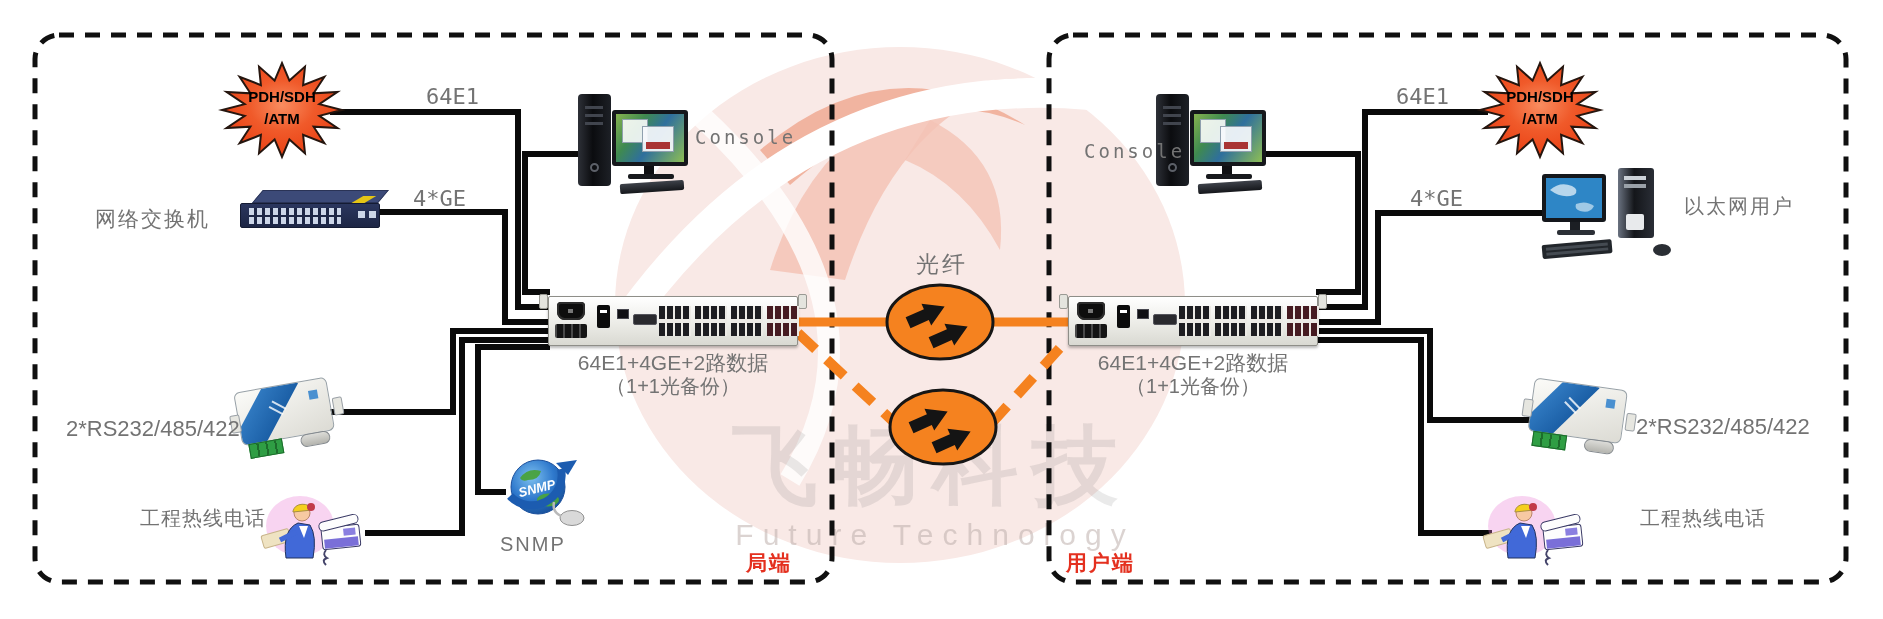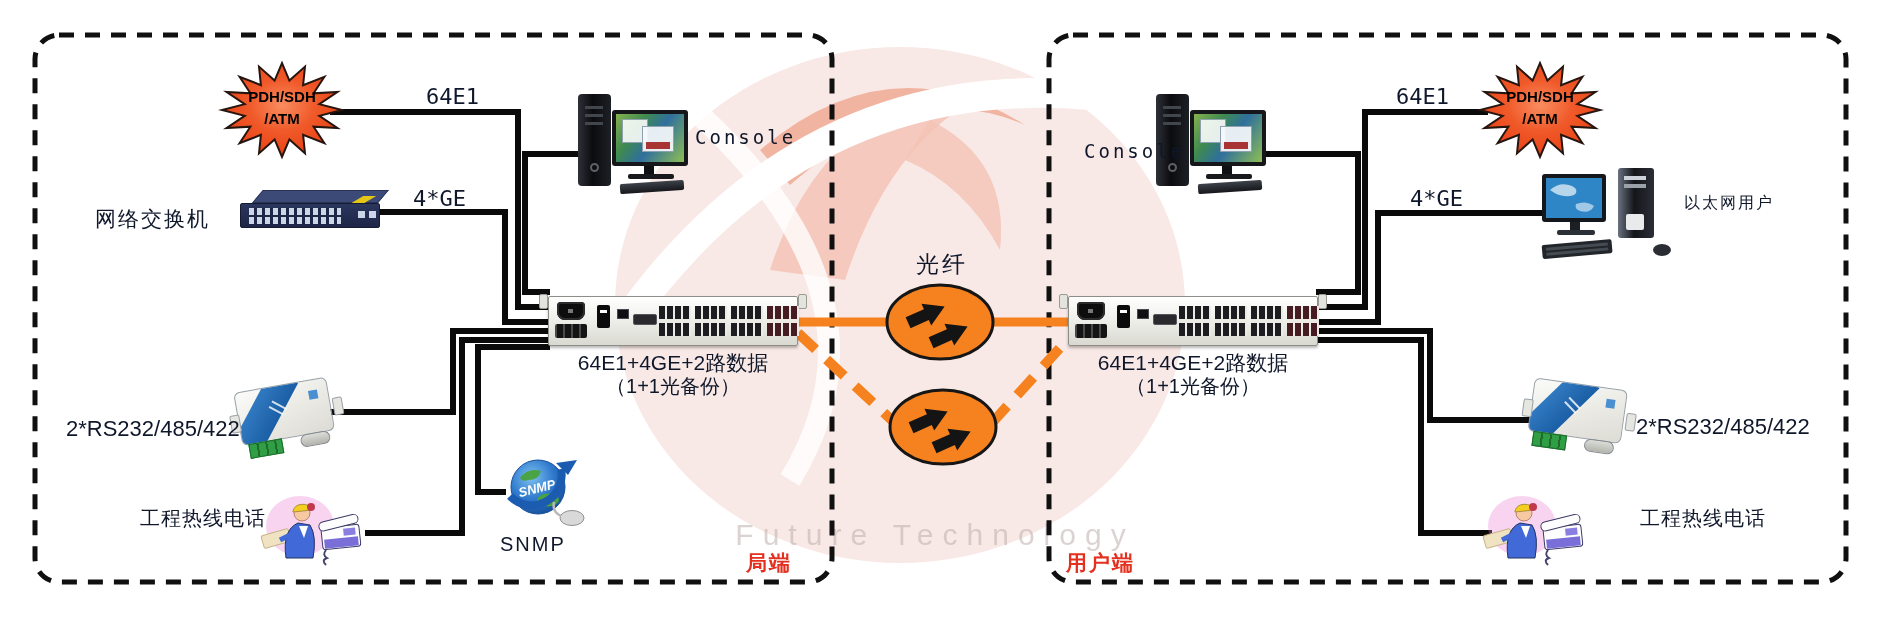--- a/index.html
+++ b/index.html
@@ -1,20 +1,20 @@
 <!DOCTYPE html>
 <html><head>
 <meta charset="utf-8">
 <style>
   html,body{margin:0;padding:0;background:#fff;}
   #stage{position:relative;width:1883px;height:619px;background:#fff;overflow:hidden;
          font-family:"Liberation Sans",sans-serif;color:#111;}
   #stage *{box-sizing:border-box;}
   .abs{position:absolute;}
-  .lbl{position:absolute;white-space:nowrap;color:#0f172a;}
+  .lbl{position:absolute;white-space:nowrap;color:#737373;}
   .mono{font-family:"DejaVu Sans Mono",monospace;}
   .ctr{text-align:center;white-space:nowrap;}
   
   .wm-cn{font-size:86px;font-weight:bold;letter-spacing:14px;color:rgba(90,90,90,.13);}
   .wm-en{font-size:30px;letter-spacing:9px;color:rgba(190,175,172,.55);}
   
   .sbtxt{color:#000000;font-weight:bold;font-size:15px;line-height:22px;}
   
   .zone{color:#e4301f;font-size:21px;font-weight:bold;letter-spacing:2px;}
   
@@ -87,20 +87,21 @@
 <div id="stage">
 
   <svg class="abs" width="1883" height="619" style="left:0;top:0;">
     <ellipse cx="900" cy="305" rx="285" ry="258" fill="#f9e9e6"></ellipse>
     <path d="M770 270 Q 830 80 1030 78 Q 900 110 845 280 Z" fill="#f4c3b5" opacity="0.85"></path>
     <path d="M760 150 Q 890 40 1025 125 Q 915 75 790 185 Z" fill="#efa68f" opacity="0.8"></path>
     <path d="M930 120 Q 1010 160 1000 250 Q 965 185 905 160 Z" fill="#f4c3b5" opacity="0.8"></path>
     <path d="M620 330 Q 800 70 1090 95" stroke="#ffffff" stroke-width="30" fill="none"></path>
     <path d="M700 115 Q 900 300 790 480" stroke="#ffffff" stroke-width="22" fill="none" opacity="0.8"></path>
   </svg>
+  <div class="lbl wm-cn ctr" style="left:672px;top:408px;width:520px;">飞畅科技</div>
   <div class="lbl wm-en ctr" style="left:700px;top:518px;width:470px;">Future Technology</div>
 
   <svg class="abs" width="1883" height="619" style="left:0;top:0;">
     <defs>
       <radialGradient id="sb" cx="50%" cy="45%" r="60%">
         <stop offset="0%" stop-color="#f98d60"></stop>
           <stop offset="45%" stop-color="#f05a2a"></stop>
           <stop offset="100%" stop-color="#e93c10"></stop>
       </radialGradient>
       <polygon id="fatarrow" points="-24,6 -4,6 -4,12 16,0 -4,-12 -4,-6 -24,-6"></polygon>
@@ -349,20 +350,20 @@
 
   <div class="lbl ctr" style="left:890px;top:249px;width:104px;font-size:23px;letter-spacing:3px;">光纤</div>
 
   <div class="lbl sbtxt ctr" style="left:1480px;top:86px;width:120px;">
     <div>PDH/SDH</div>
       <div>/ATM</div>
   </div>
   <div class="lbl mono" style="left:1396px;top:84px;font-size:22px;">64E1</div>
   <div class="lbl mono" style="left:1410px;top:186px;font-size:22px;">4*GE</div>
   <div class="lbl mono" style="left:1084px;top:140px;font-size:19px;letter-spacing:3px;">Console</div>
-  <div class="lbl" style="left:1684px;top:193px;font-size:16px;letter-spacing:2px;">以太网用户</div>
+  <div class="lbl" style="left:1684px;top:193px;font-size:20px;letter-spacing:2px;">以太网用户</div>
   <div class="lbl ctr" style="left:1063px;top:349px;width:260px;font-size:21px;">64E1+4GE+2路数据</div>
   <div class="lbl ctr" style="left:1063px;top:373px;width:260px;font-size:20px;">（1+1光备份）</div>
   <div class="lbl" style="left:1636px;top:414px;font-size:22px;">2*RS232/485/422</div>
   <div class="lbl" style="left:1640px;top:505px;font-size:20px;letter-spacing:1px;">工程热线电话</div>
   <div class="lbl zone" style="left:1066px;top:549px;font-family:Liberation Serif, serif;">用户端</div>
 
 </div>
 
 </body></html>

